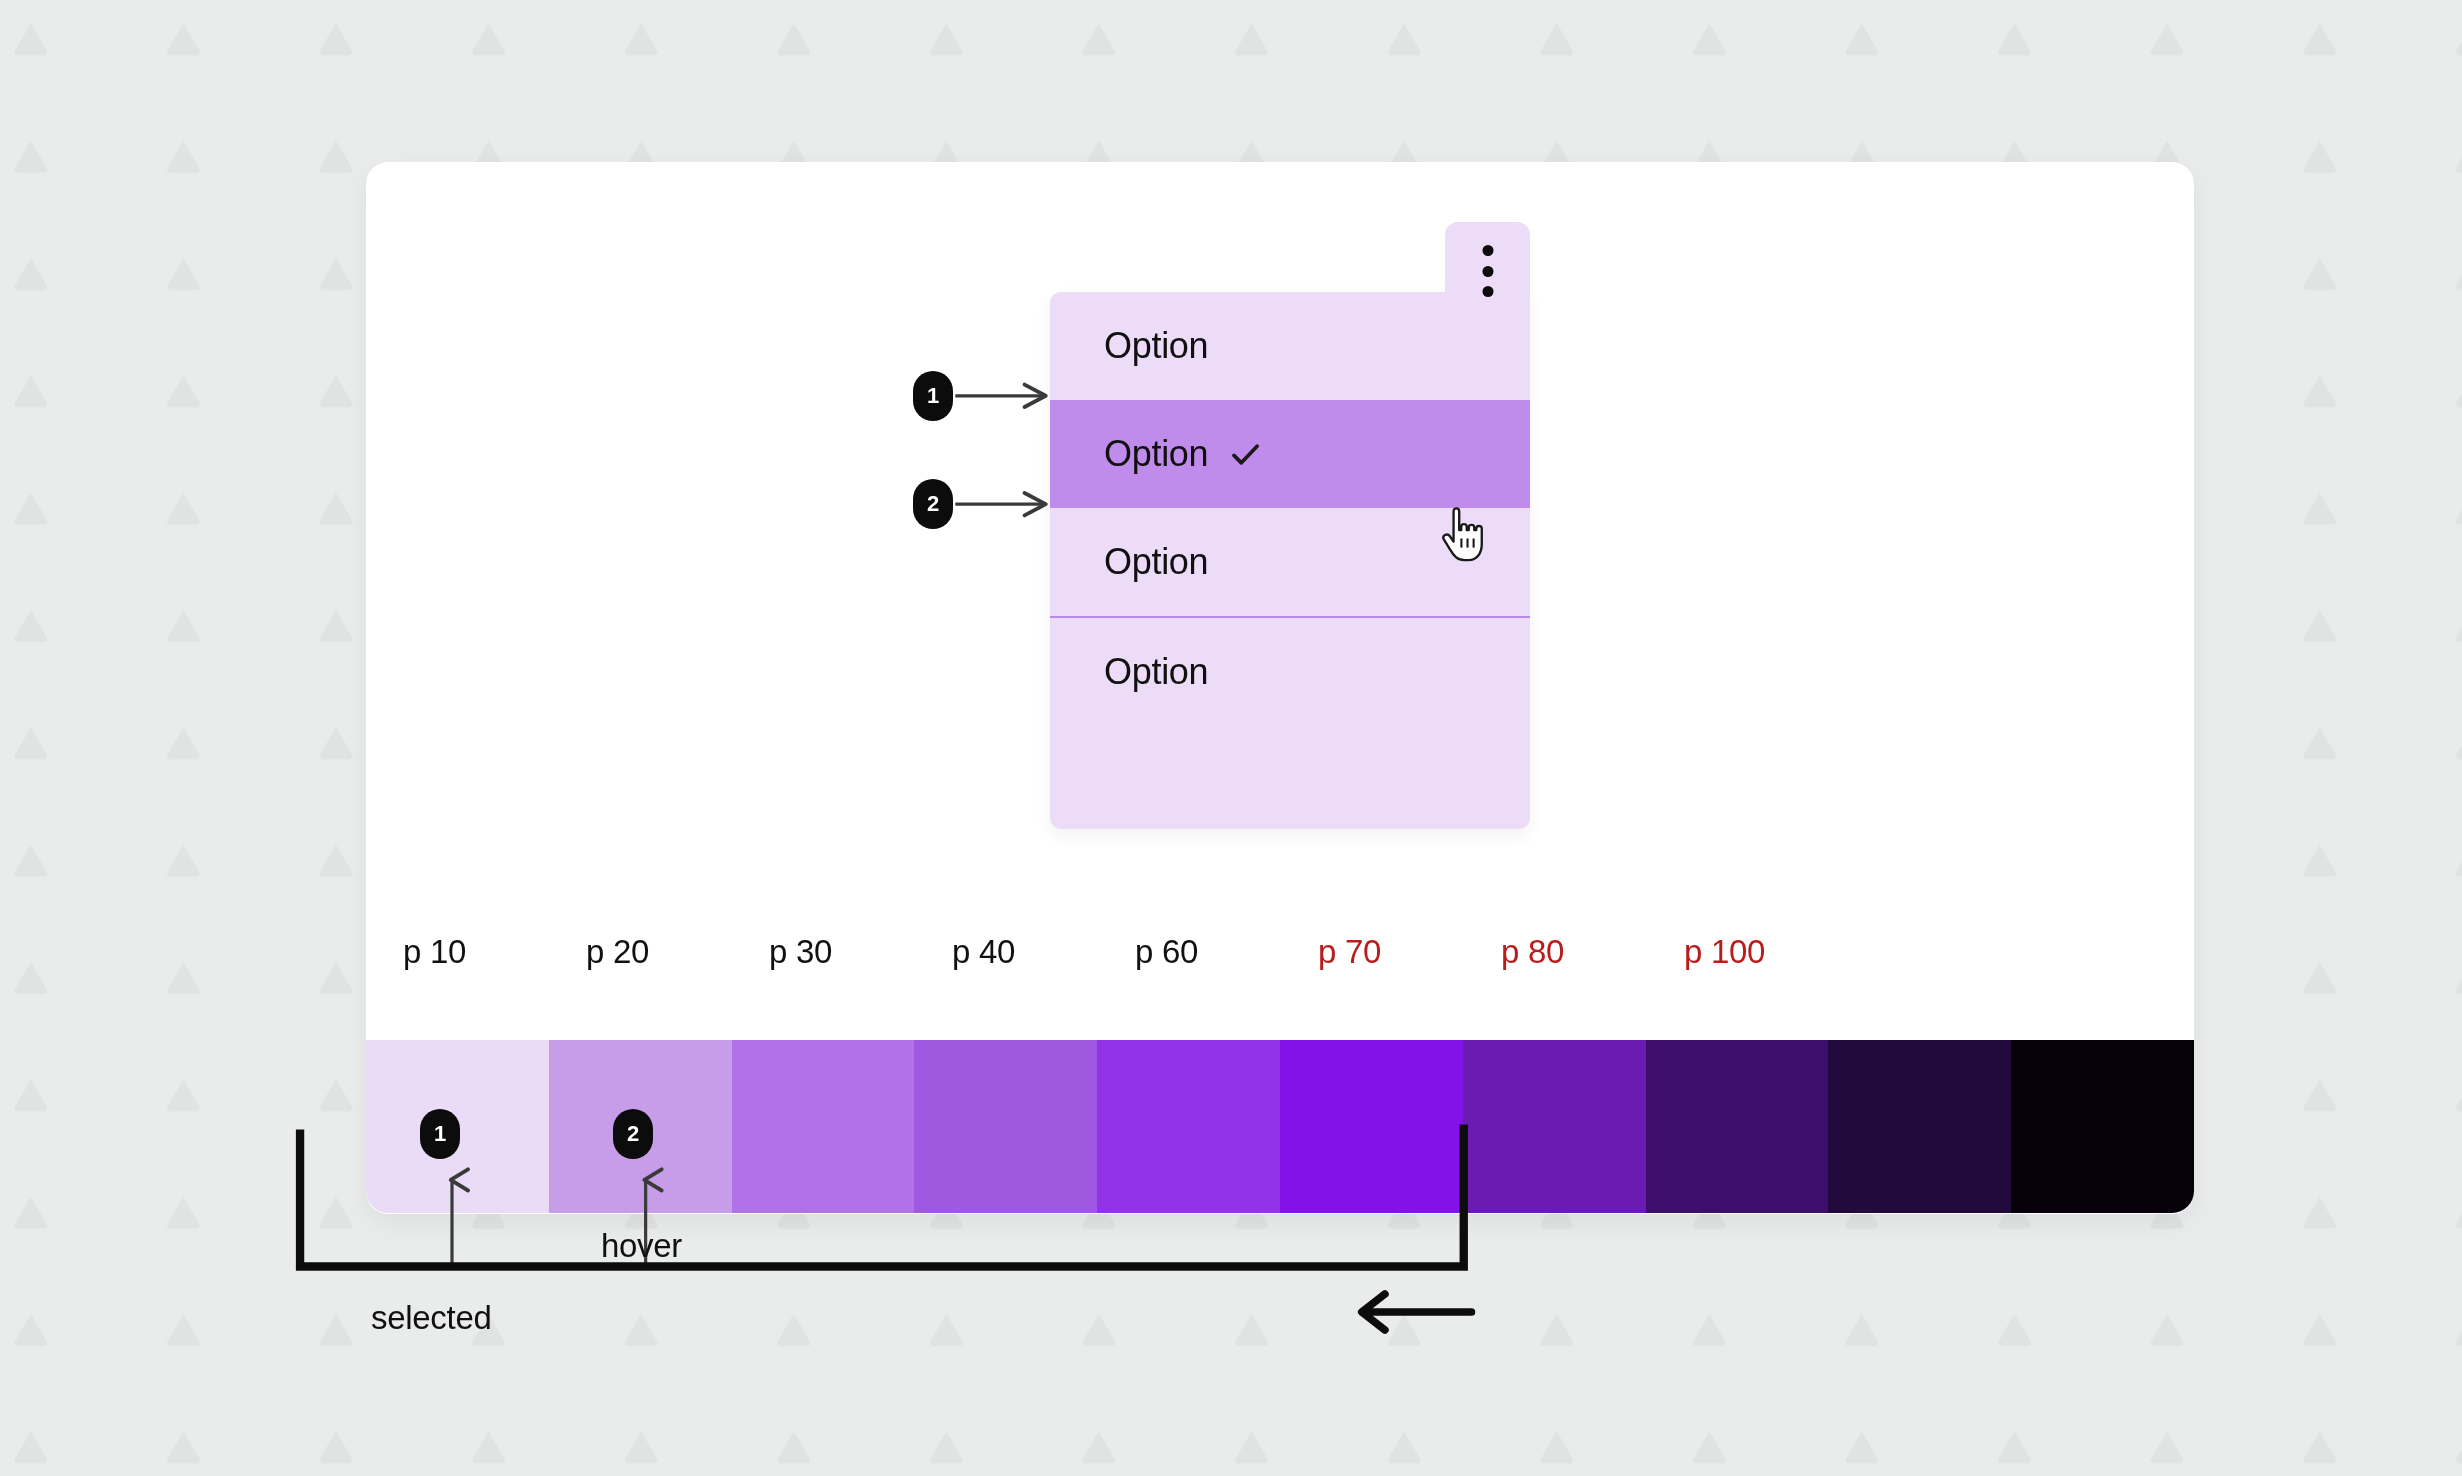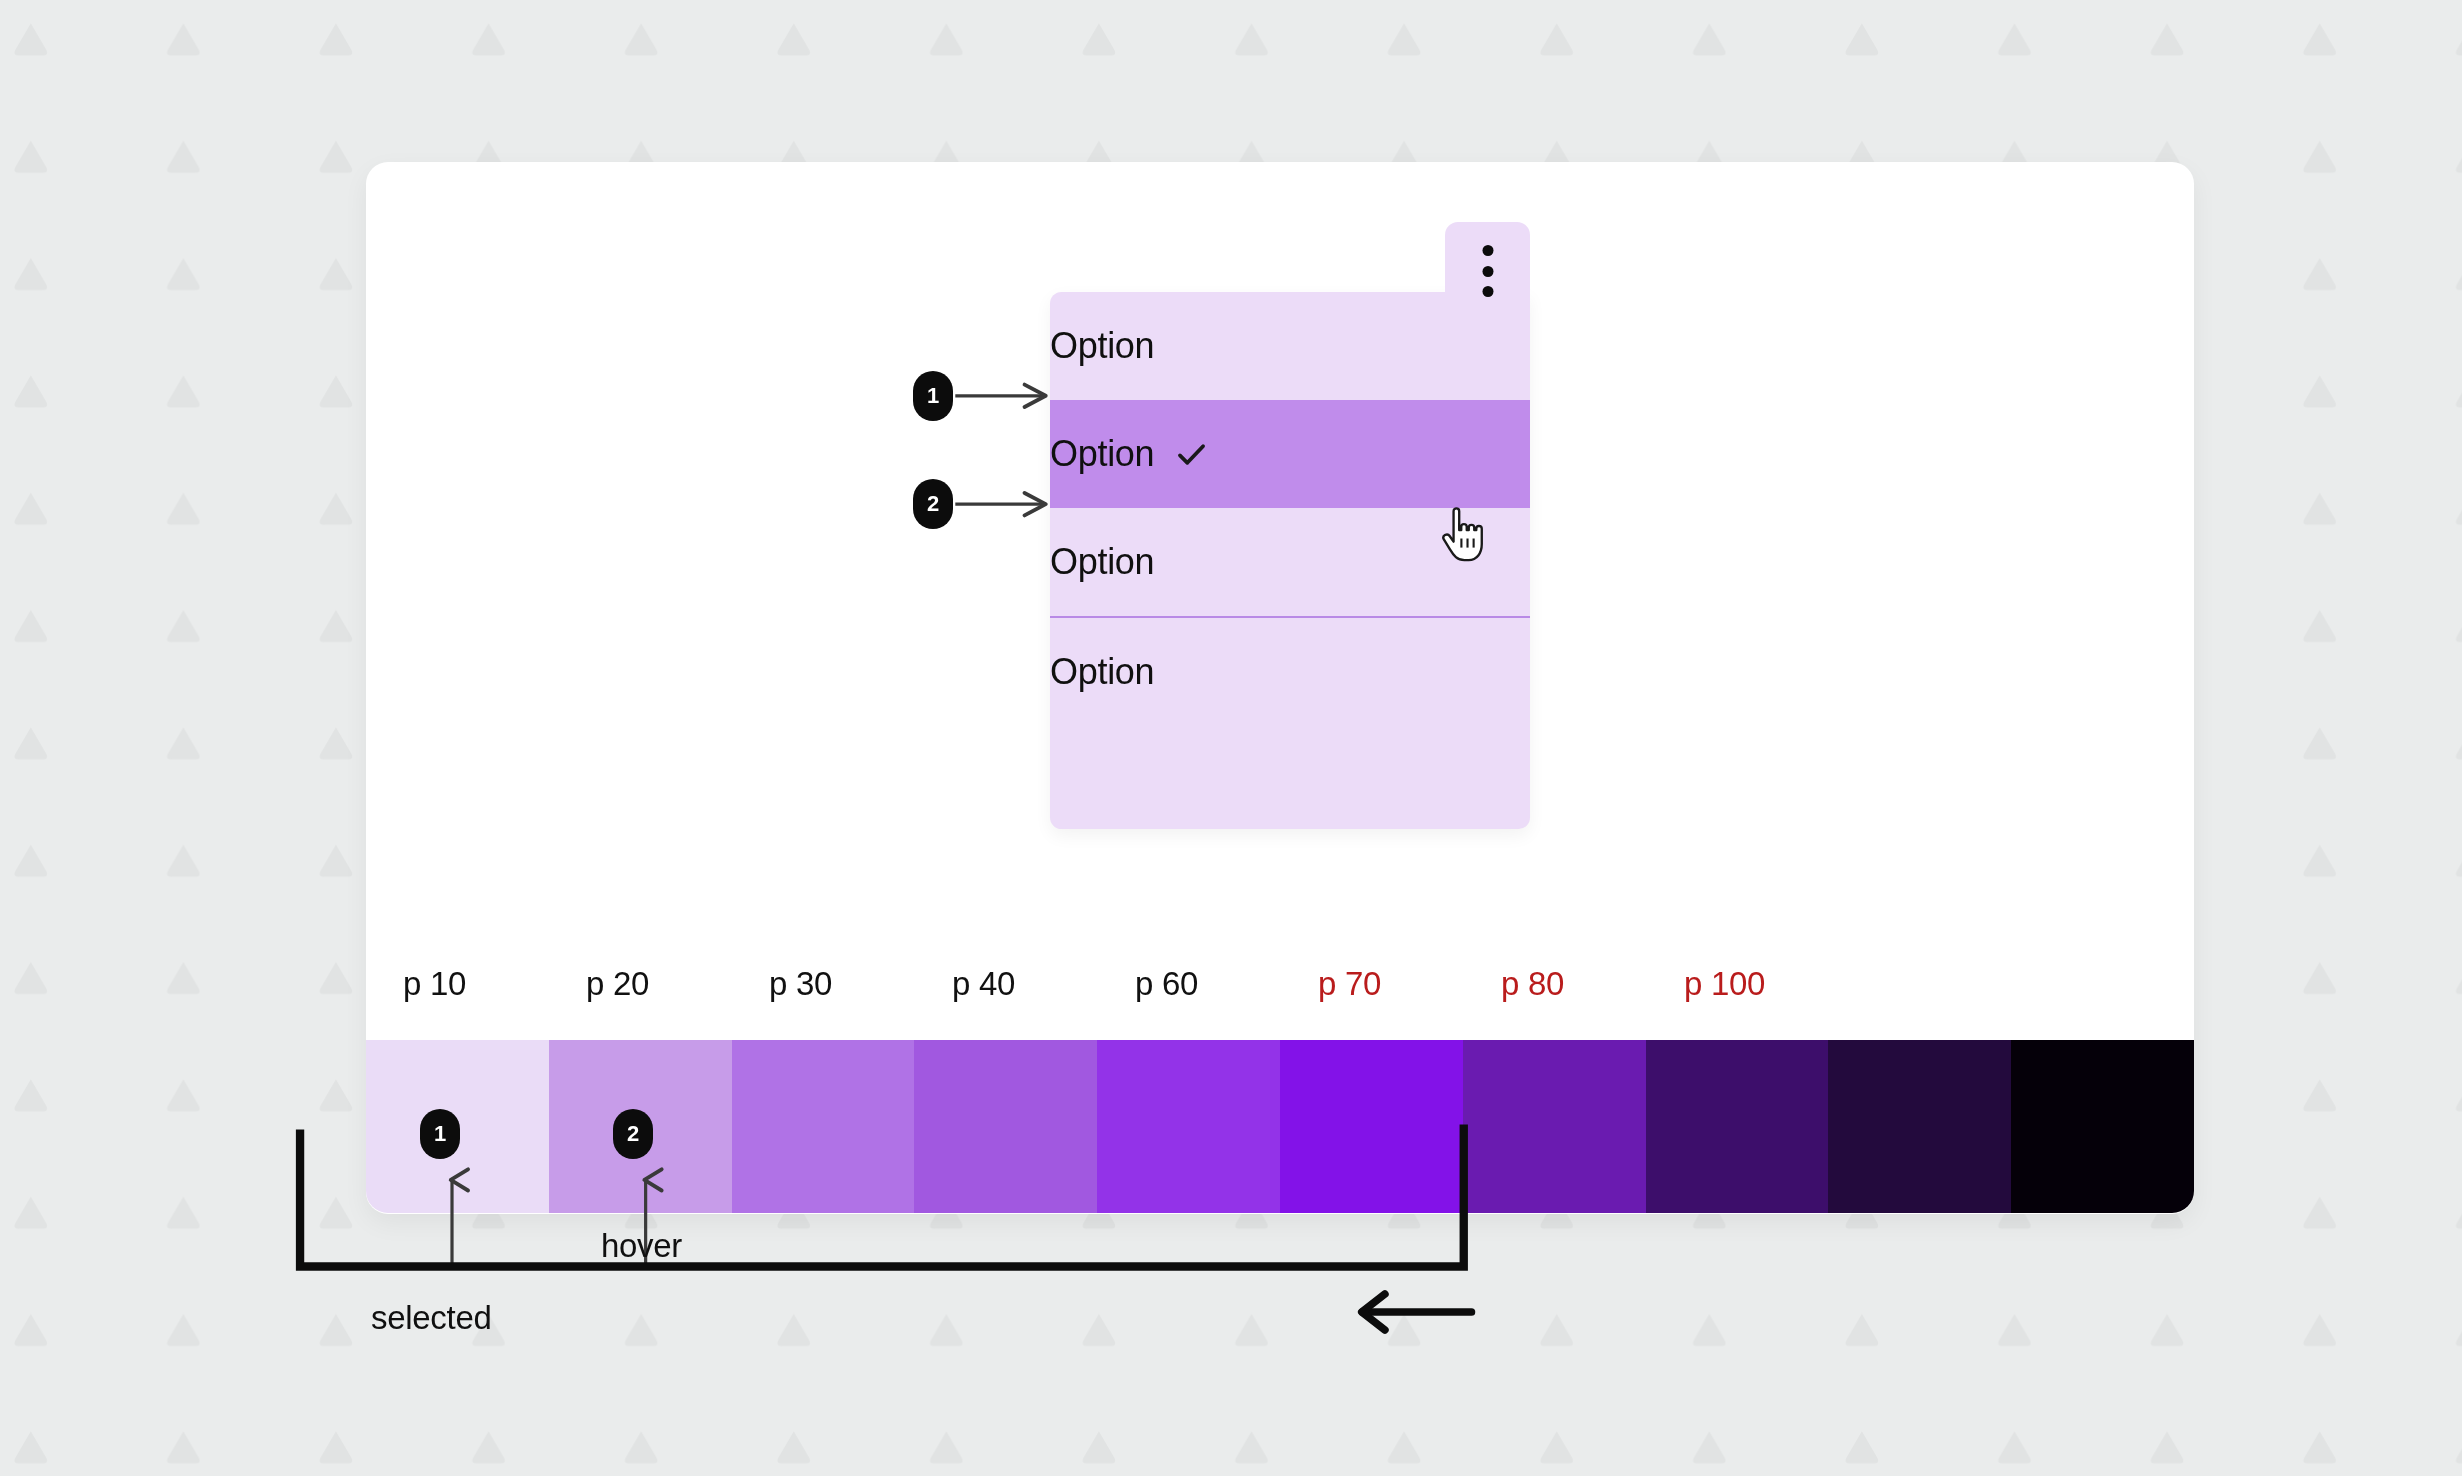--- a/index.html
+++ b/index.html
@@ -71,20 +71,21 @@
     background: #ecdcf8;
     border-radius: 11.5px 0 11.5px 11.5px;
     overflow: hidden;
     z-index: 2;
     box-shadow: 0 6.4px 16.7px rgba(0,0,0,0.05);
   }
   .menu-item {
     height: 108px;
     display: flex;
     align-items: center;
+    padding-left: 54px;
     box-sizing: border-box;
     cursor: pointer;
   }
   .menu-item .label {
     font-size: 36px;
     color: #101010;
     letter-spacing: -0.3px;
   }
   .menu-item.hovered {
     background: #c08ceb;
@@ -140,21 +141,20 @@
 
   
   #scale-labels {
     position: absolute;
     left: 366px;
     top: 933px;
     width: 1828px;
     height: 103px;
     z-index: 4;
     display: flex;
-    margin-top: 32px;
   }
   .scale-label {
     width: 183px;
     font-size: 33px;
     color: #111111;
     padding-left: 37px;
     box-sizing: border-box;
     letter-spacing: -0.3px;
   }
   .scale-label.muted { color: #b91c1c; }

